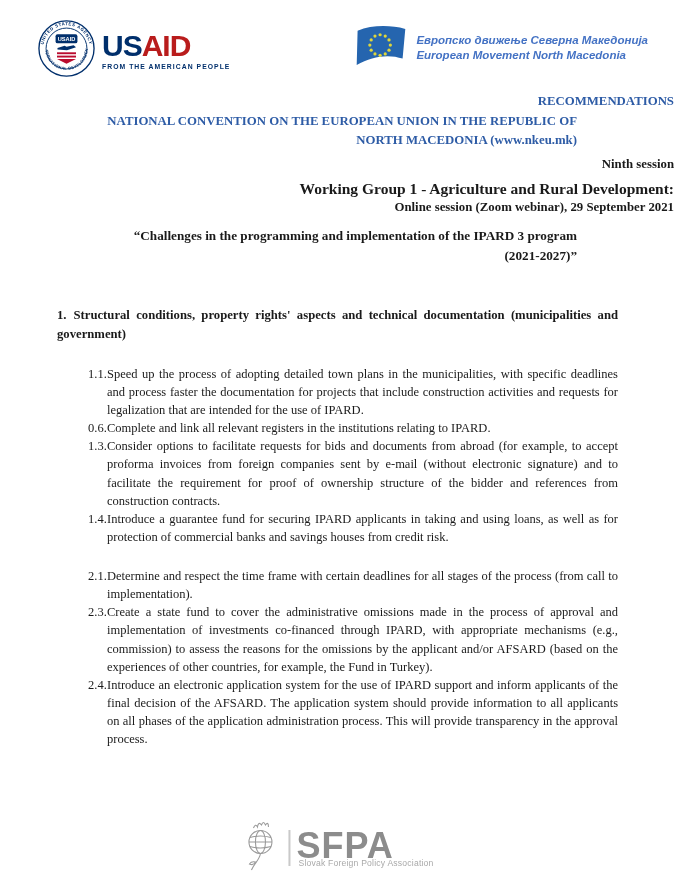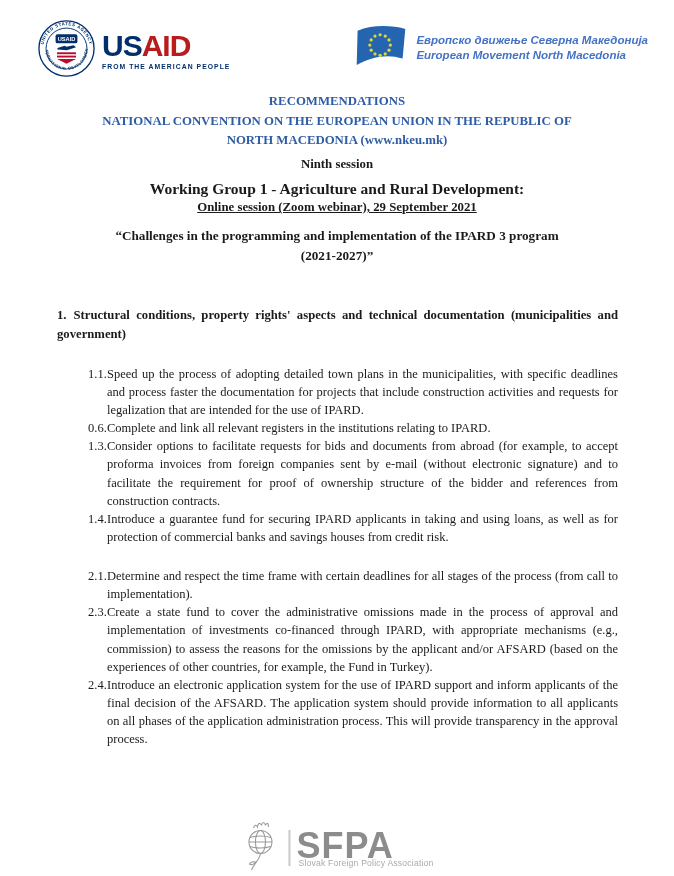--- a/index.html
+++ b/index.html
@@ -28,32 +28,32 @@
     font-family:"Liberation Sans", sans-serif;
     font-size:6.8px;letter-spacing:1.05px;color:#002F6C;margin-top:3px;font-weight:bold;
   }
   .eu-logo{display:flex;align-items:center;gap:8px;margin-top:2px;}
   .eu-text{
     font-family:"Liberation Sans", sans-serif;
     font-style:italic;font-weight:bold;
     font-size:11.5px;line-height:1.3;color:#4472C4;
   }
   
-  .title-block{text-align:center;margin-top:13px;}
+  .title-block{text-align:right;margin-top:13px;}
   .title-block p{margin:0;}
   .t-rec{
     color:#2E5CA6;font-weight:bold;font-size:12.8px;
   }
   .t-conv{
     color:#2E5CA6;font-weight:bold;font-size:12.8px;line-height:1.5;
     max-width:480px;margin:3px auto 0 auto !important;
   }
   .t-session{font-weight:bold;font-size:12.8px;margin-top:7px !important;}
   .t-wg{font-weight:bold;font-size:15.5px;margin-top:8px !important;}
-  .t-online{font-weight:bold;font-size:12.8px;margin-top:2px !important;text-decoration:underline;}
+  .t-online{font-weight:bold;font-size:12.8px;margin-top:2px !important;}
   .t-chal{
     font-weight:bold;font-size:13.2px;line-height:1.45;
     max-width:480px;margin:11px auto 0 auto !important;
   }
   
   .content{margin:0 56px 0 57px;font-size:12.5px;line-height:1.45;}
   .sec-heading{
     font-weight:bold;text-align:justify;margin:0;font-size:12.7px;line-height:1.5;
   }
   .sec1-heading{margin-top:41px;}

